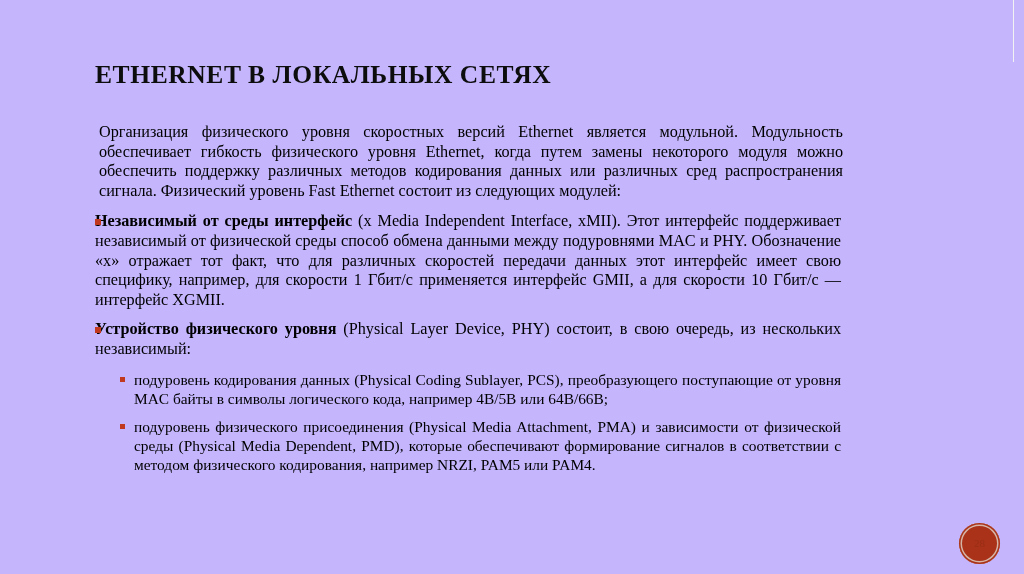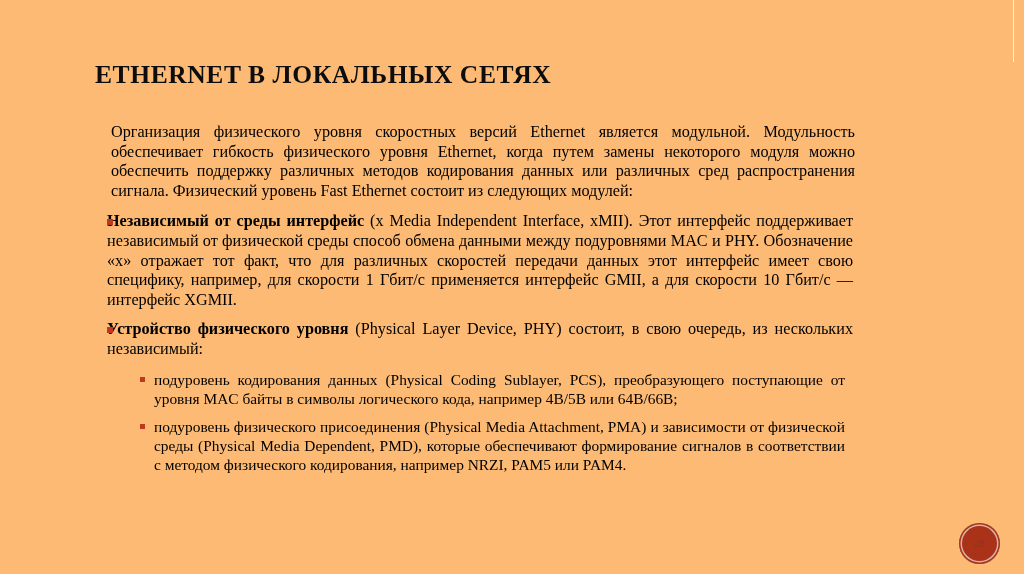--- a/index.html
+++ b/index.html
@@ -14,21 +14,21 @@
     font-family: "Liberation Serif", "DejaVu Serif", serif;
     color: #000000;
     overflow: hidden;
     position: relative;
   }
 
   .slide {
     position: relative;
     width: 1024px;
     height: 574px;
-    background: #fdba74;
+    background: #c4b5fd;
     box-sizing: border-box;
   }
 
   
   .edge-line {
     position: absolute;
     top: 0;
     right: 10px;
     width: 1px;
     height: 62px;
@@ -44,21 +44,21 @@
     font-weight: bold;
     font-size: 25.5px;
     letter-spacing: 0.6px;
     line-height: 1.1;
     color: #0d0d0d;
     text-transform: uppercase;
   }
 
   .content {
     position: absolute;
-    left: 16px;
+    left: 4px;
     top: 123px;
     width: 931px;
   }
 
   .intro {
     margin: 0 0 11px 0;
     padding: 0 92px 0 95px;
     font-size: 16.2px;
     line-height: 19.6px;
     text-align: justify;
@@ -90,21 +90,21 @@
     background: #c0391f;
     display: block;
   }
 
   .bullet-item .lead {
     font-weight: bold;
   }
 
   .sub-list {
     list-style: none;
-    margin: 8px;
+    margin: 0;
     padding: 0;
   }
 
   .sub-item {
     position: relative;
     padding: 0 94px 0 130px;
     margin-bottom: 9px;
     font-size: 15.4px;
     line-height: 19.2px;
     text-align: justify;

